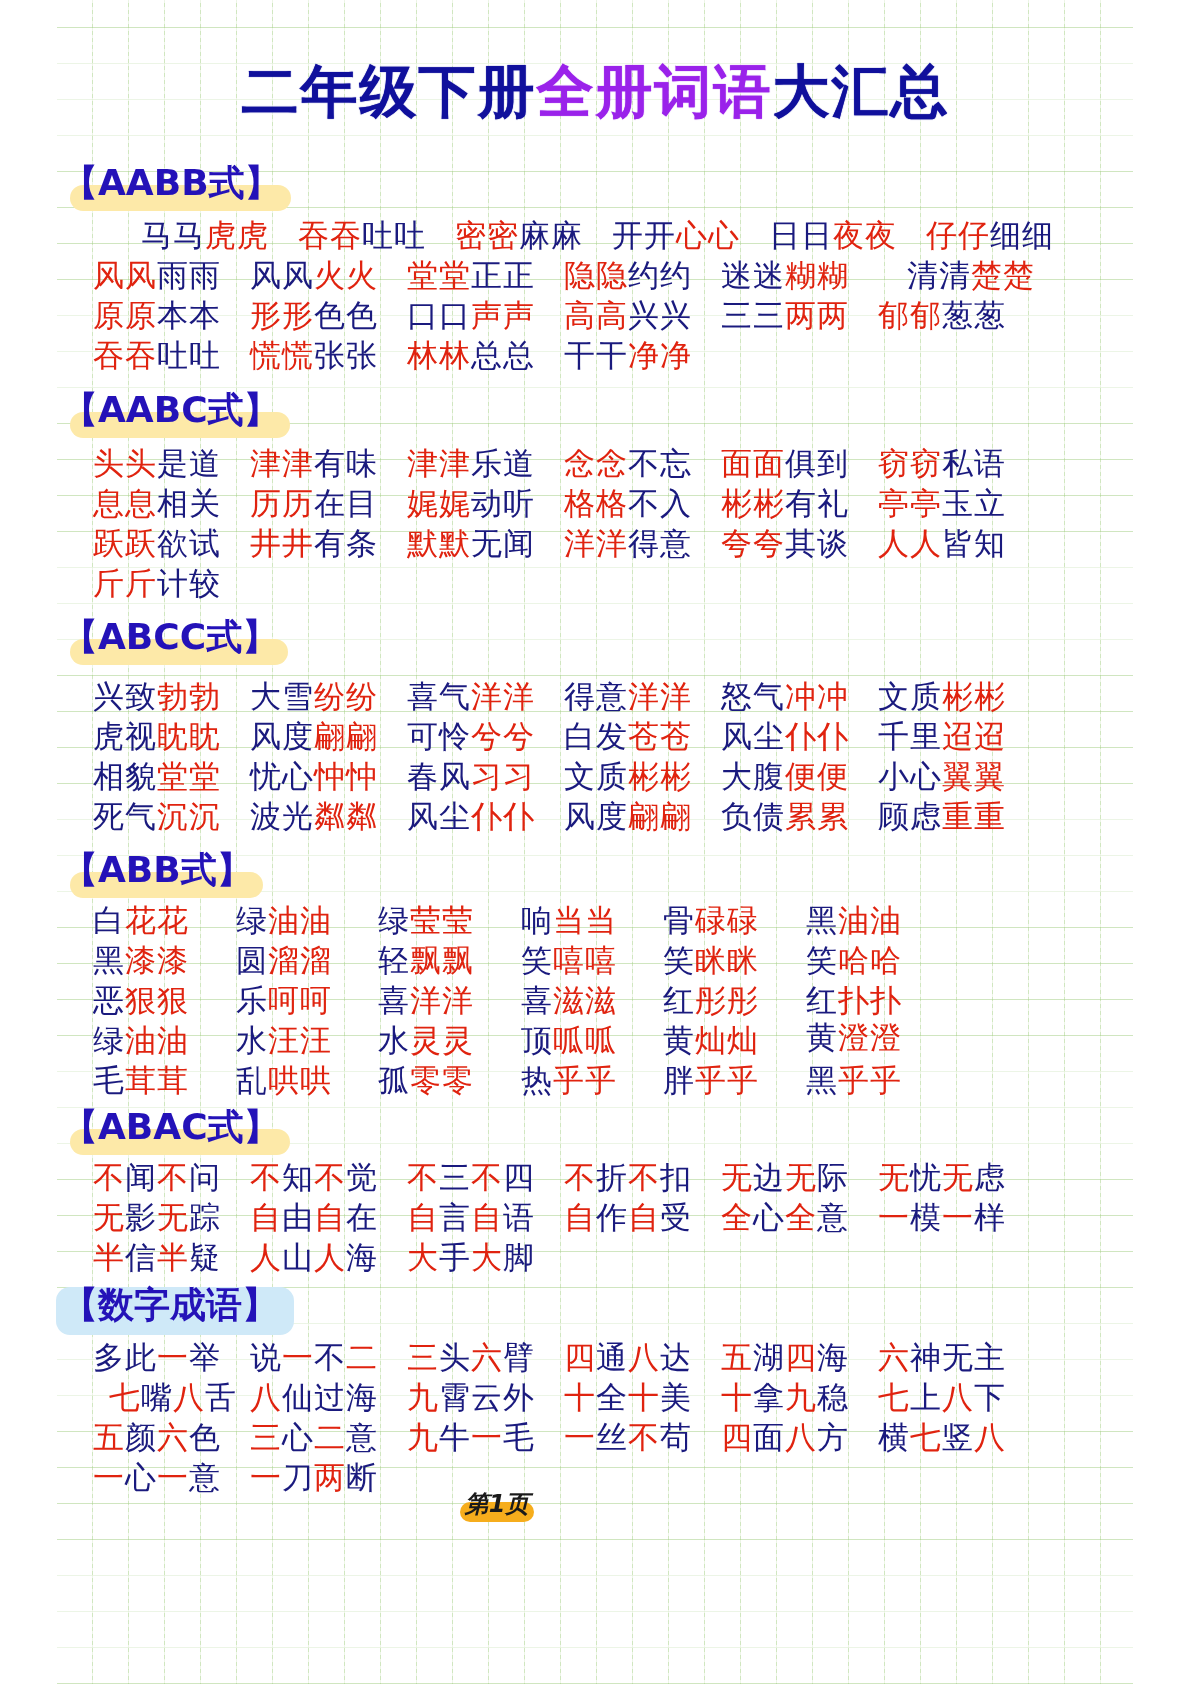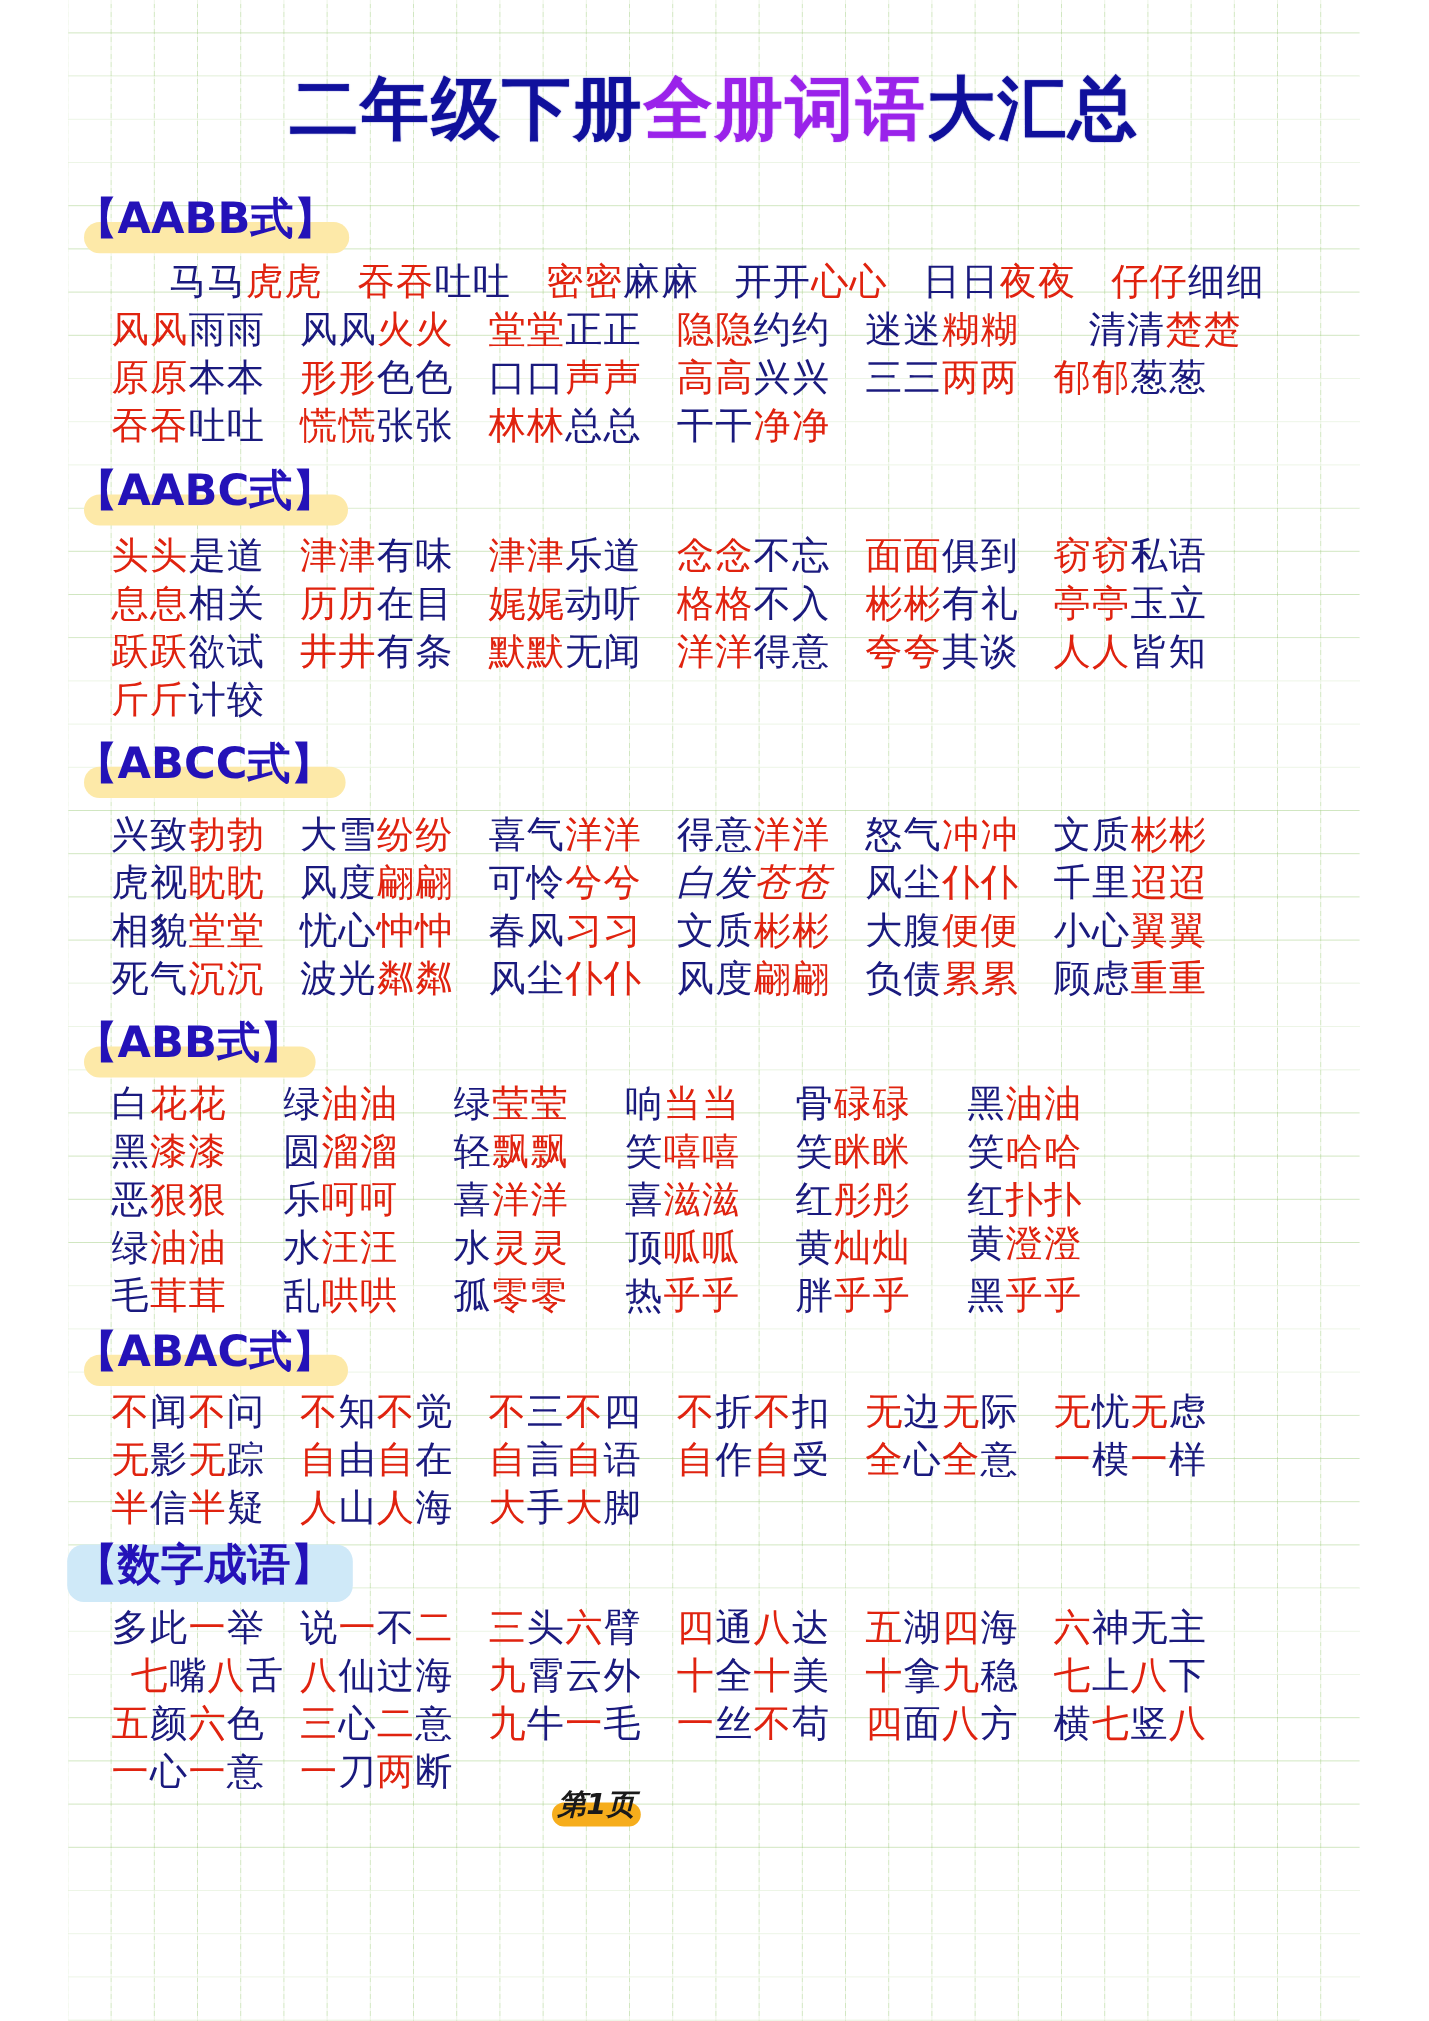--- a/index.html
+++ b/index.html
@@ -159,21 +159,21 @@
       <span class="word" style="left: 250px;"><span class="b">大雪</span><span class="r">纷纷</span></span>
       <span class="word" style="left: 407px;"><span class="b">喜气</span><span class="r">洋洋</span></span>
       <span class="word" style="left: 564px;"><span class="b">得意</span><span class="r">洋洋</span></span>
       <span class="word" style="left: 721px;"><span class="b">怒气</span><span class="r">冲冲</span></span>
       <span class="word" style="left: 878px;"><span class="b">文质</span><span class="r">彬彬</span></span>
     </div>
     <div class="row" style="top: 716px;">
       <span class="word" style="left: 93px;"><span class="b">虎视</span><span class="r">眈眈</span></span>
       <span class="word" style="left: 250px;"><span class="b">风度</span><span class="r">翩翩</span></span>
       <span class="word" style="left: 407px;"><span class="b">可怜</span><span class="r">兮兮</span></span>
-      <span class="word" style="left: 564px; font-style: italic;"><span class="b">白发</span><span class="r">苍苍</span></span>
+      <span class="word" style="left: 564px;"><span class="b">白发</span><span class="r">苍苍</span></span>
       <span class="word" style="left: 721px;"><span class="b">风尘</span><span class="r">仆仆</span></span>
       <span class="word" style="left: 878px;"><span class="b">千里</span><span class="r">迢迢</span></span>
     </div>
     <div class="row" style="top: 756px;">
       <span class="word" style="left: 93px;"><span class="b">相貌</span><span class="r">堂堂</span></span>
       <span class="word" style="left: 250px;"><span class="b">忧心</span><span class="r">忡忡</span></span>
       <span class="word" style="left: 407px;"><span class="b">春风</span><span class="r">习习</span></span>
       <span class="word" style="left: 564px;"><span class="b">文质</span><span class="r">彬彬</span></span>
       <span class="word" style="left: 721px;"><span class="b">大腹</span><span class="r">便便</span></span>
       <span class="word" style="left: 878px;"><span class="b">小心</span><span class="r">翼翼</span></span>

